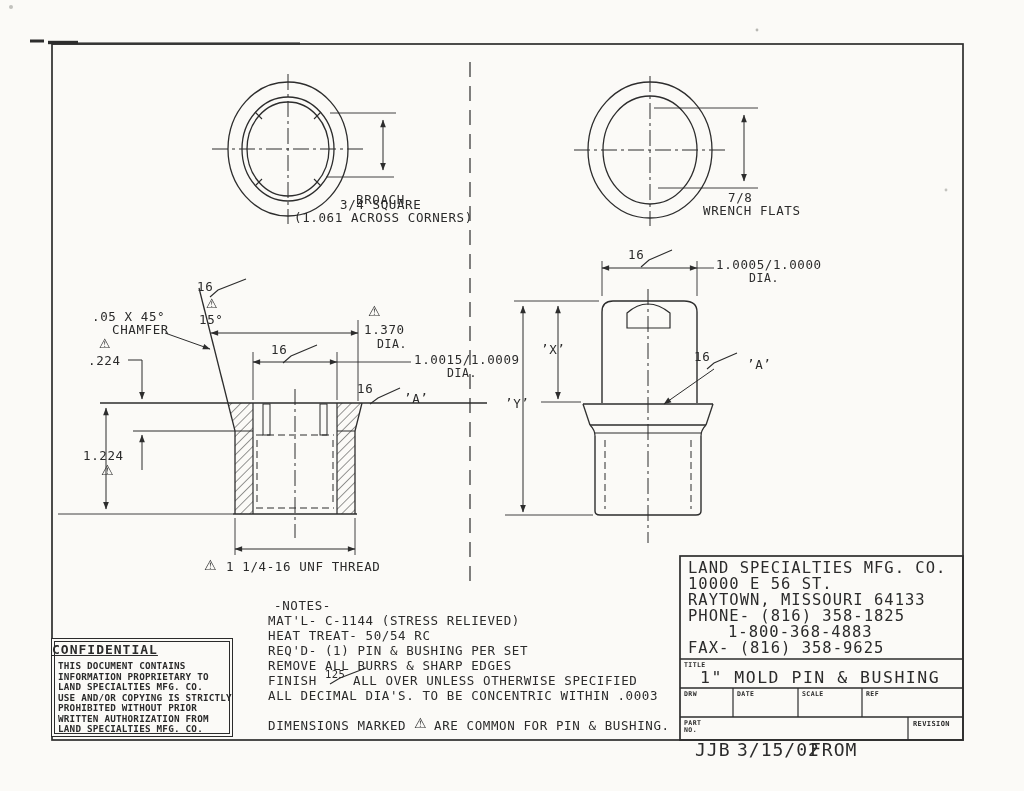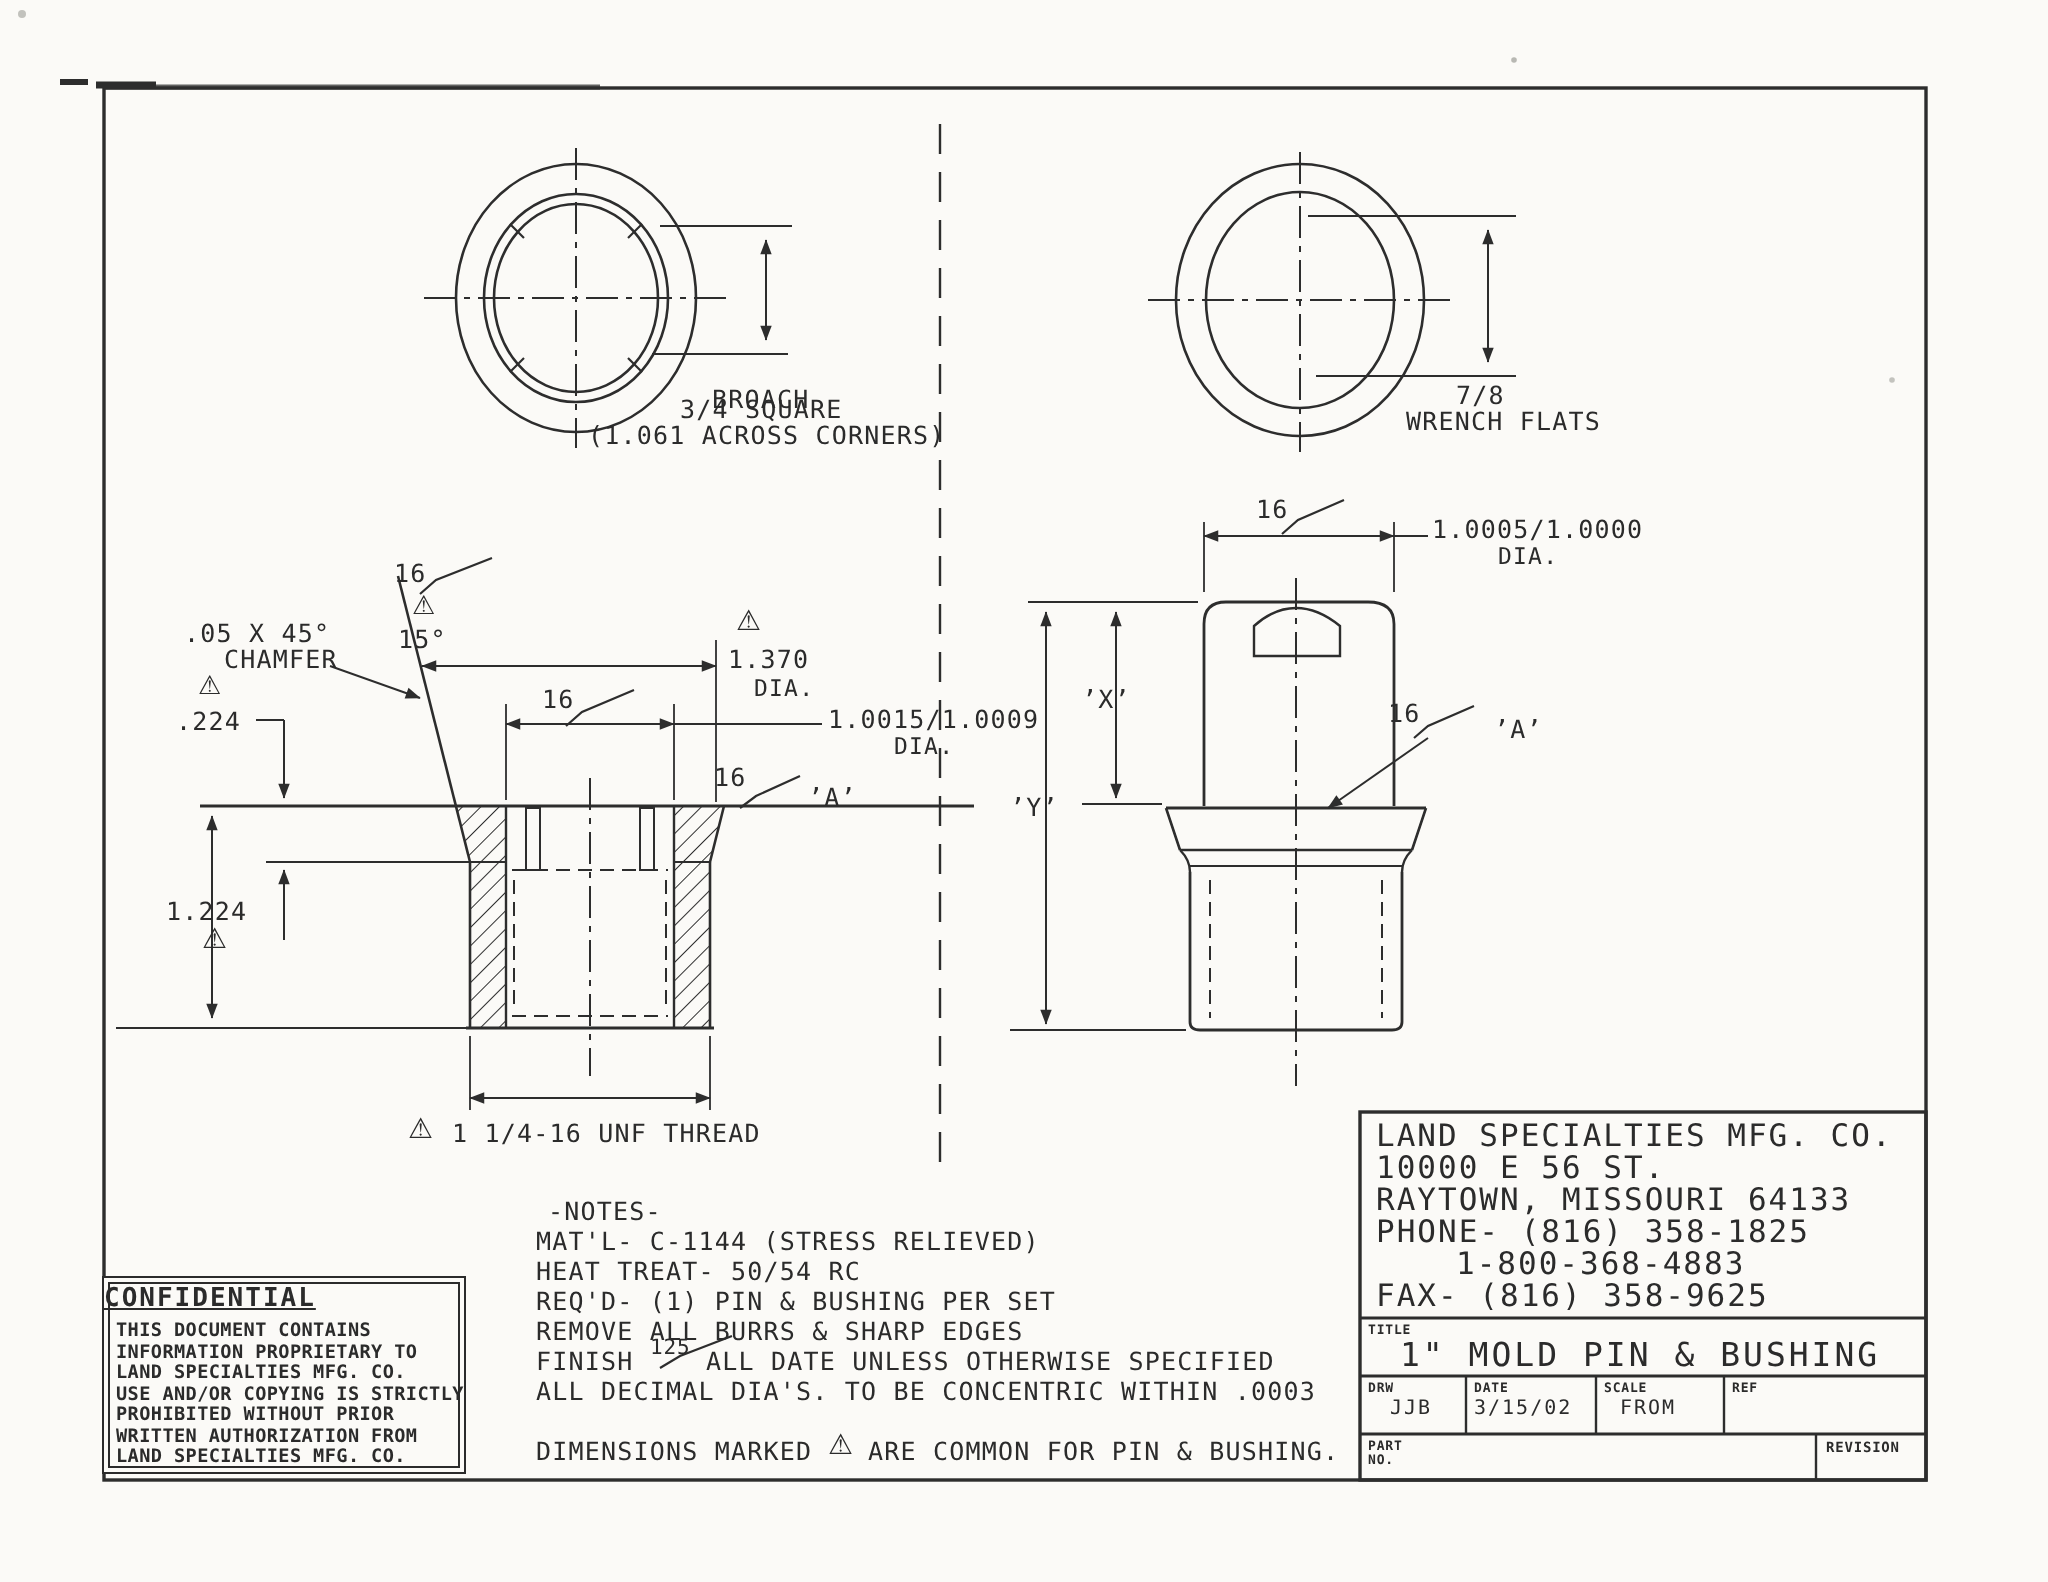--- a/index.html
+++ b/index.html
@@ -10,21 +10,21 @@
   .sm{font-size:11.5px;}
   .tri{position:absolute;font-family:"DejaVu Sans",sans-serif;font-size:13px;line-height:1;color:#2b2b2b;white-space:nowrap;}
   .fin125{position:absolute;font-size:10.5px;letter-spacing:.4px;color:#2b2b2b;white-space:nowrap;}
   
   #conf{position:absolute;left:51px;top:638px;width:180px;height:97px;border:1.6px solid #2b2b2b;background:#fbfaf7;}
   #conf .inner{position:absolute;left:2px;top:2px;right:2px;bottom:2px;border:1px solid #2b2b2b;}
   #conf .ct{position:absolute;left:0;top:3px;width:100%;text-align:left;font-size:13px;letter-spacing:1px;text-decoration:underline;font-weight:bold;}
   #conf .cl{position:absolute;left:6px;font-size:9.3px;letter-spacing:.2px;font-weight:bold;white-space:nowrap;}
   
   .tb-lbl{position:absolute;font-size:6.5px;font-weight:bold;letter-spacing:.4px;white-space:nowrap;}
-  .tb-val{position:absolute;font-size:10px;letter-spacing:1px;white-space:nowrap;}
+  .tb-val{position:absolute;font-size:18px;letter-spacing:1px;white-space:nowrap;margin-top:40px;}
   .co{position:absolute;font-size:15.5px;letter-spacing:1px;white-space:nowrap;}
   .ttl{position:absolute;font-size:16.5px;letter-spacing:1.5px;white-space:nowrap;}
   .note{position:absolute;font-size:12.5px;letter-spacing:.6px;white-space:nowrap;}
 </style>
 </head>
 <body>
 
 <div id="sheet">
 
 <svg id="linework" width="1024" height="791" viewBox="0 0 1024 791">
@@ -210,21 +210,21 @@
 <div class="lbl" style="left:694px;top:349px">16</div>
 <div class="lbl" style="left:747px;top:357px">’A’</div>
 
 <div class="note" style="left:274px;top:598px">-NOTES-</div>
 <div class="note" style="left:268px;top:613px">MAT'L- C-1144 (STRESS RELIEVED)</div>
 <div class="note" style="left:268px;top:628px">HEAT TREAT- 50/54 RC</div>
 <div class="note" style="left:268px;top:643px">REQ'D- (1) PIN &amp; BUSHING PER SET</div>
 <div class="note" style="left:268px;top:658px">REMOVE ALL BURRS &amp; SHARP EDGES</div>
 <div class="note" style="left:268px;top:673px">FINISH</div>
 <span class="fin125" style="left:325px;top:668px">125</span>
-<div class="note" style="left:353px;top:673px">ALL DATE UNLESS OTHERWISE SPECIFIED</div>
+<div class="note" style="left:353px;top:673px">ALL OVER UNLESS OTHERWISE SPECIFIED</div>
 <div class="note" style="left:268px;top:688px">ALL DECIMAL DIA'S. TO BE CONCENTRIC WITHIN .0003</div>
 <div class="note" style="left:268px;top:718px">DIMENSIONS MARKED</div>
 <span class="tri" style="left:414px;top:716px;font-size:14px">⚠</span>
 <div class="note" style="left:434px;top:718px">ARE COMMON FOR PIN &amp; BUSHING.</div>
 
 <div id="conf">
   <div class="inner"></div>
   <div class="ct">CONFIDENTIAL</div>
   <div class="cl" style="top:21px">THIS DOCUMENT CONTAINS</div>
   <div class="cl" style="top:31.5px">INFORMATION PROPRIETARY TO</div>

